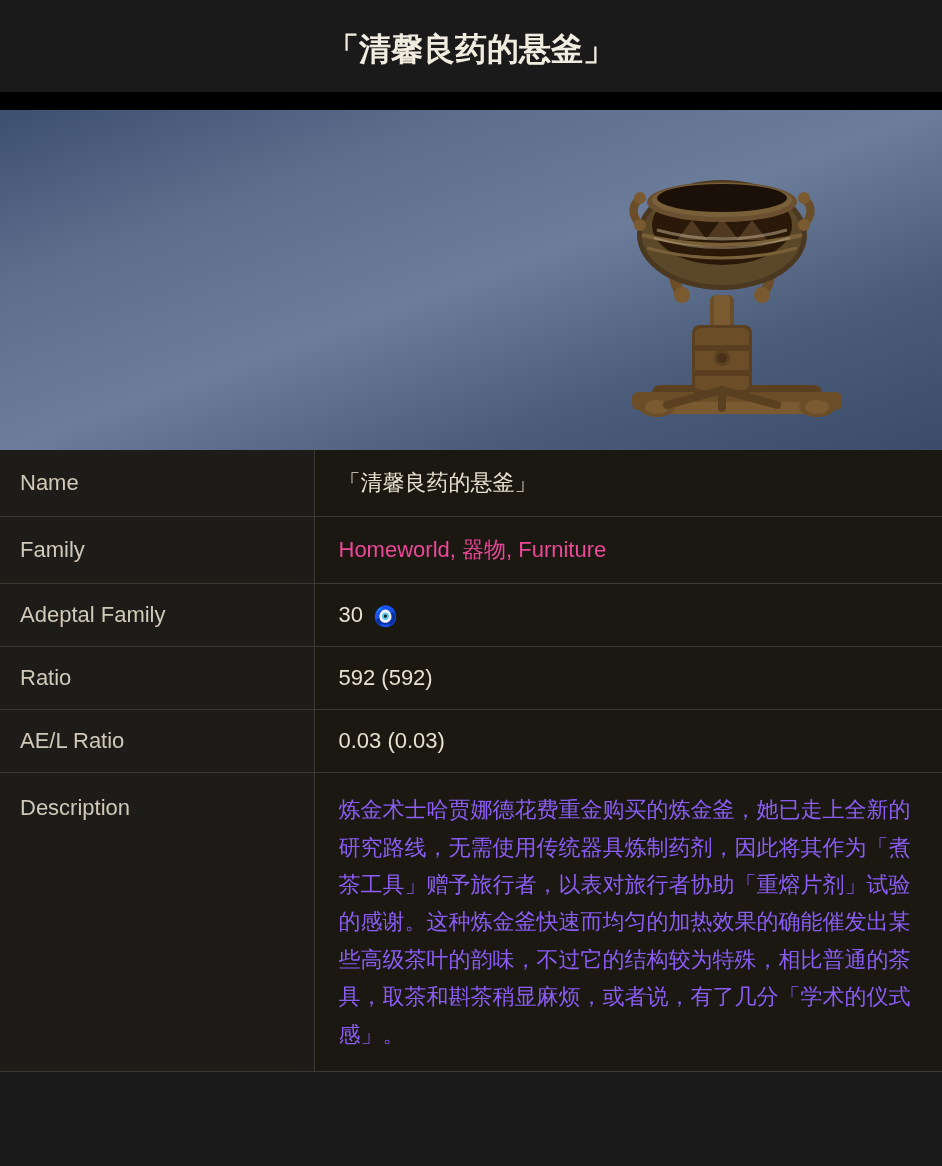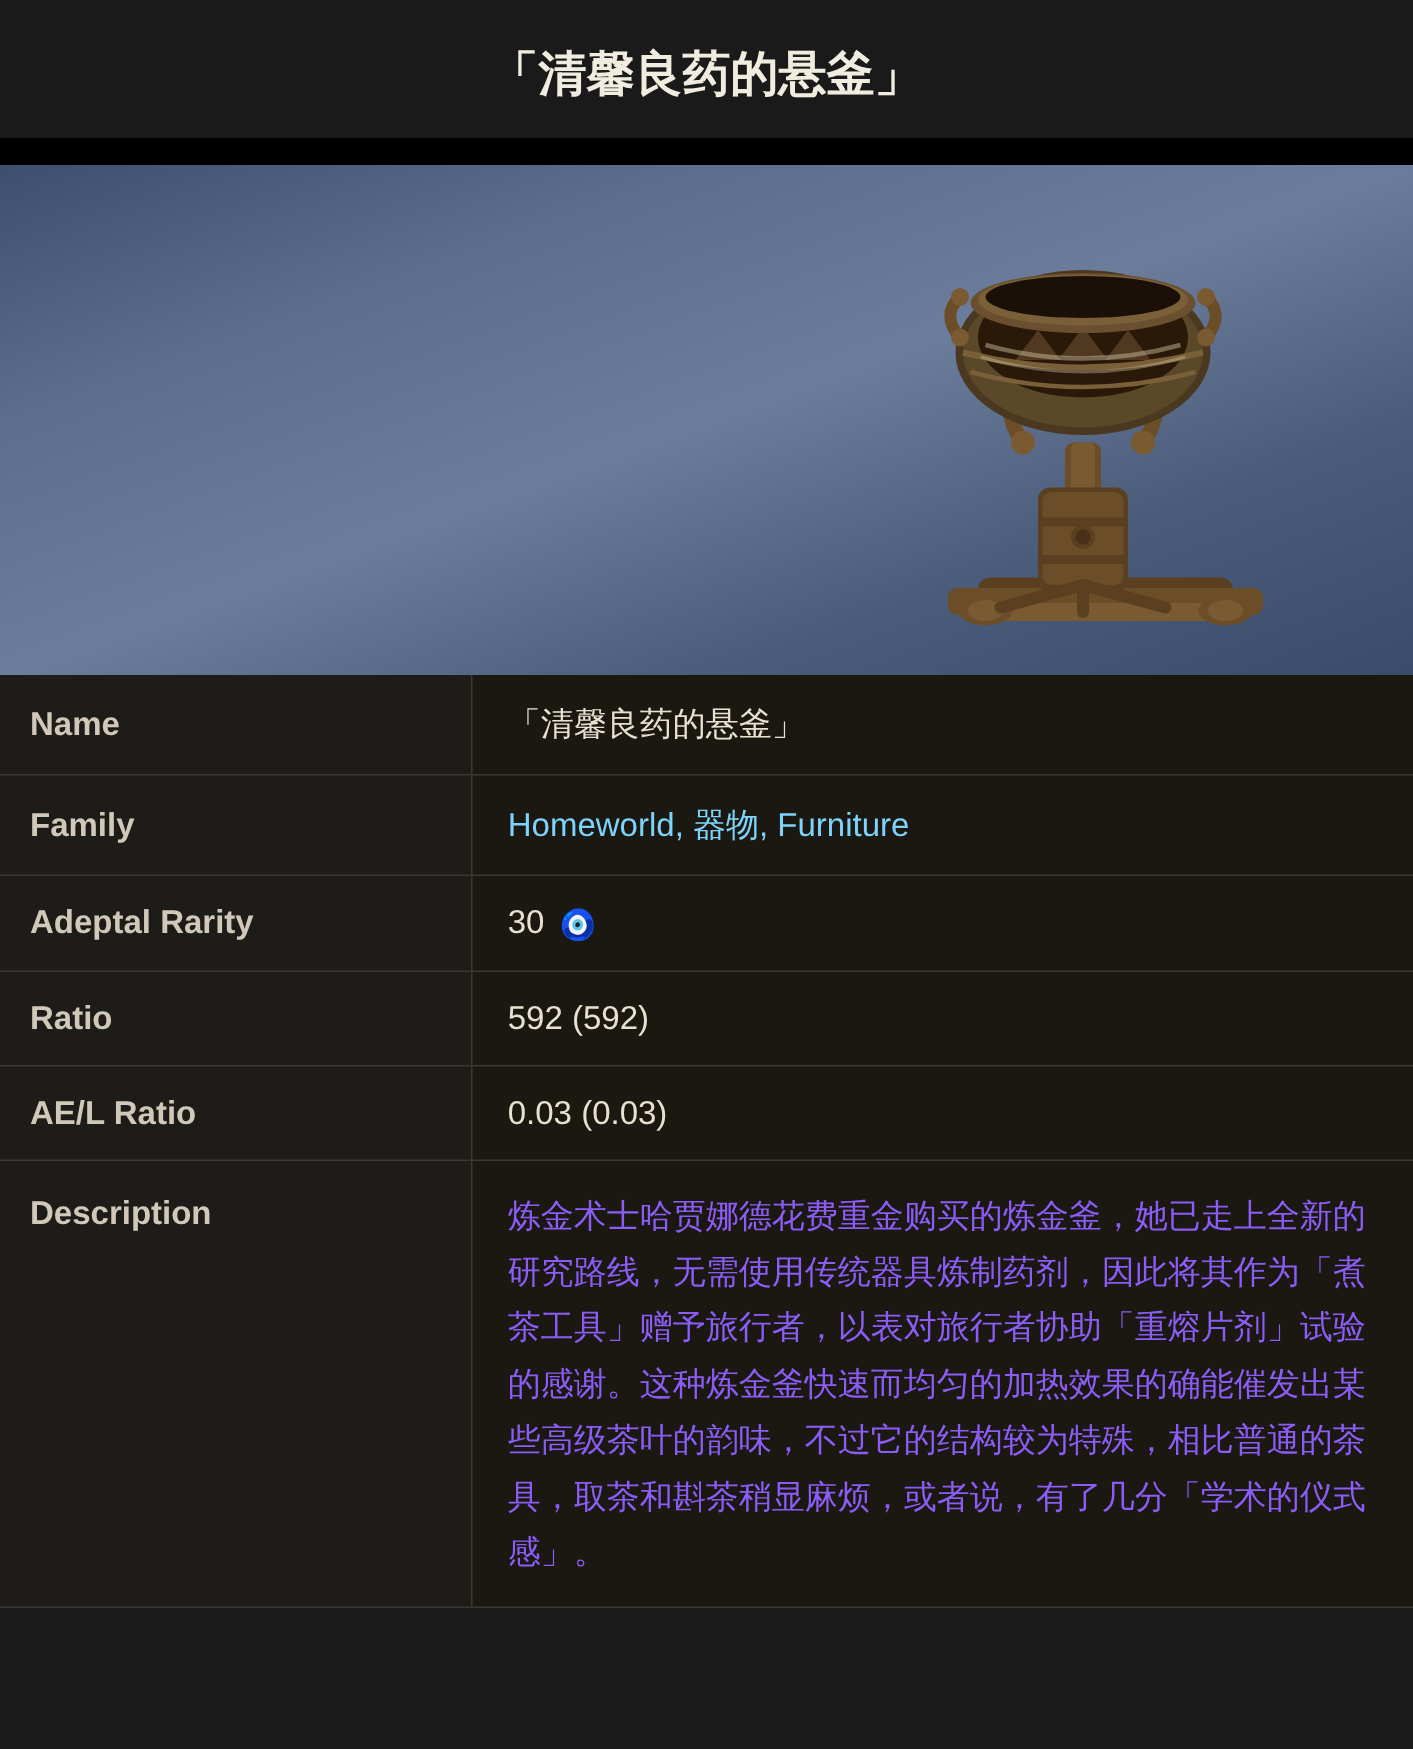--- a/index.html
+++ b/index.html
@@ -68,32 +68,32 @@
       padding: 18px 20px;
       vertical-align: middle;
     }
 
     .info-table td:first-child {
       width: 314px;
       font-size: 22px;
       color: #d0c8b8;
       background-color: #1e1c18;
       border-right: 1px solid #3a3830;
-      font-weight: bold;
+      font-weight: normal;
     }
 
     .info-table td:last-child {
       font-size: 22px;
       color: #e8e0d0;
       background-color: #1a1810;
       padding-left: 24px;
     }
 
     .family-text {
-      color: #7dd3fc;
+      color: #ec4899;
     }
 
     .stars {
       font-size: 30px;
       letter-spacing: 4px;
     }
 
     .description-row td:first-child {
       vertical-align: top;
       padding-top: 22px;
@@ -187,21 +187,21 @@
     <td>Name</td>
     <td>「清馨良药的悬釜」</td>
   </tr>
   <tr>
     <td>Family</td>
     <td>
       <span class="family-text">Homeworld, 器物, Furniture</span>
     </td>
   </tr>
   <tr>
-    <td>Adeptal Rarity</td>
+    <td>Adeptal Family</td>
     <td>
       <span>30</span>
       <span class="adeptal-face">🧿</span>
     </td>
   </tr>
   <tr>
     <td>Ratio</td>
     <td>592 (592)</td>
   </tr>
   <tr>

